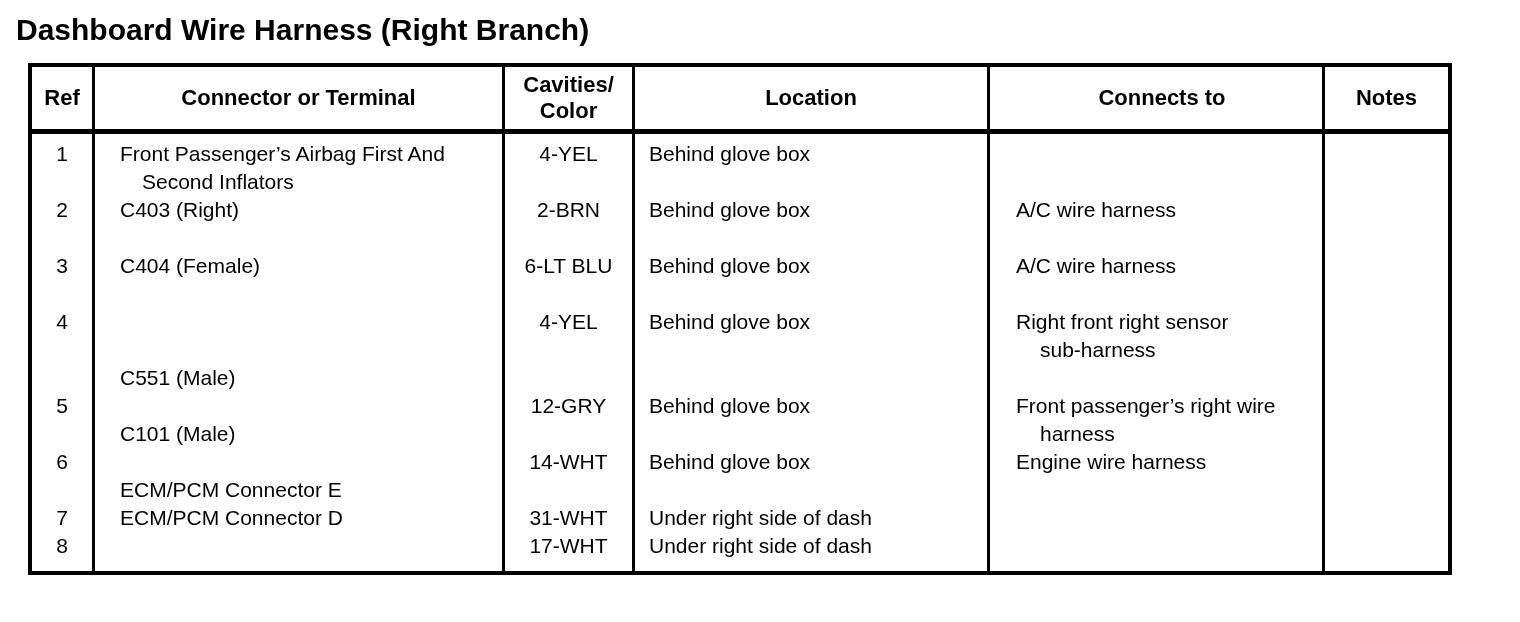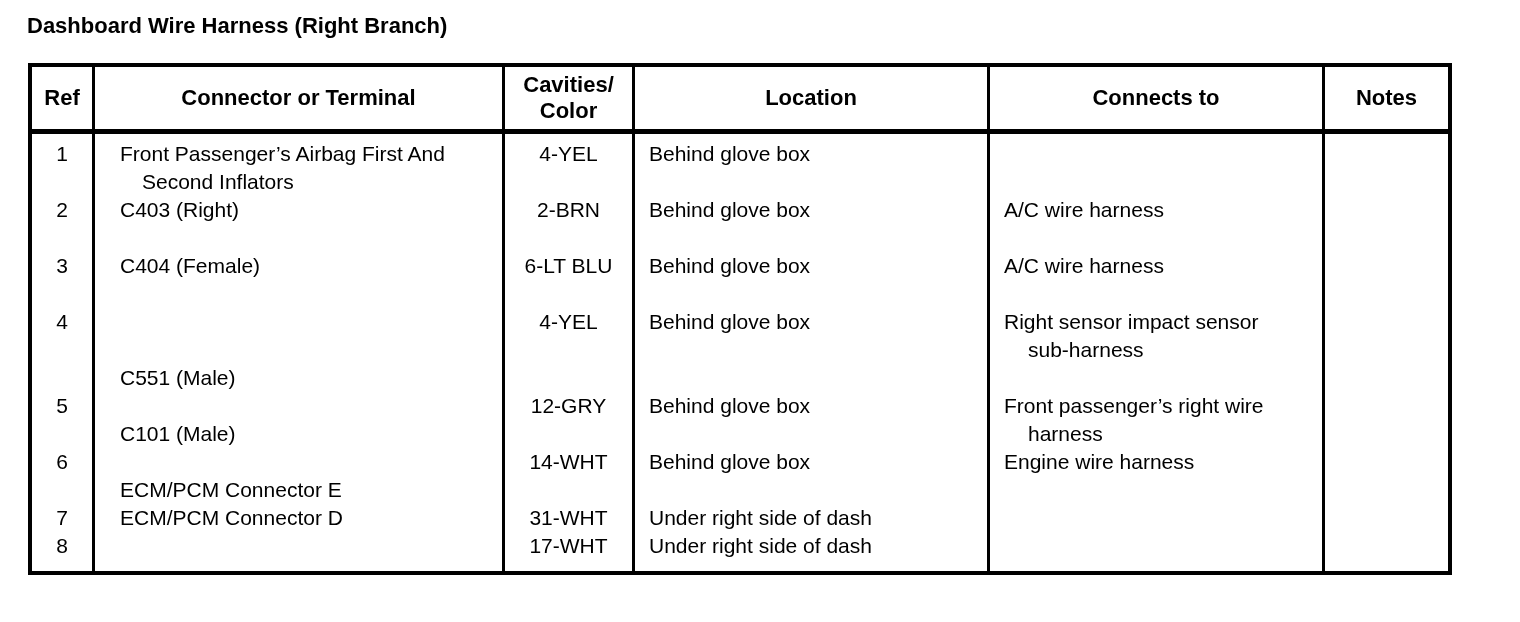--- a/index.html
+++ b/index.html
@@ -7,22 +7,22 @@
     width: 1520px; height: 622px;
     background: #ffffff;
     font-family: "Liberation Sans", sans-serif;
     color: #000000;
     overflow: hidden;
   }
   .page { position: relative; width: 1520px; height: 622px; background: #fff; }
 
   .doc-title {
     position: absolute;
-    left: 27px; top: 13px;
-    font-size: 22px;
+    left: 16px; top: 13px;
+    font-size: 30px;
     font-weight: bold;
     letter-spacing: 0px;
     white-space: nowrap;
     text-align: center;
   }
 
   .wire-table {
     position: absolute;
     left: 28px; top: 63px;
     width: 1424px; height: 512px;
@@ -61,21 +61,21 @@
     padding-top: 6px;
     overflow: hidden;
   }
   .hcell:last-child, .bcol:last-child { border-right: none; text-align: center; }
 
   
   .c-ref      { width: 63px;  flex: none; }
   .c-conn     { width: 410px; flex: none; }
   .c-cav      { width: 130px; flex: none; }
   .c-loc      { width: 355px; flex: none; }
-  .c-connects { width: 335px; flex: none; }
+  .c-connects { width: 335px; flex: none; padding-left: 12px; }
   .c-notes    { width: 123px; flex: none; }
 
   .line {
     height: 28px;
     line-height: 28px;
     font-size: 21px;
     white-space: nowrap;
   }
   .bcol.c-ref .line, .bcol.c-cav .line { text-align: center; }
   .bcol.c-conn .line     { padding-left: 25px; }
@@ -171,21 +171,21 @@
           <div class="line">Under right side of dash</div>
           <div class="line">Under right side of dash</div>
         </div>
       <div class="bcol c-connects">
           <div class="line"></div>
           <div class="line"></div>
           <div class="line">A/C wire harness</div>
           <div class="line"></div>
           <div class="line">A/C wire harness</div>
           <div class="line"></div>
-          <div class="line">Right sensor impact sensor</div>
+          <div class="line">Right front right sensor</div>
           <div class="line cont">sub-harness</div>
           <div class="line"></div>
           <div class="line">Front passenger’s right wire</div>
           <div class="line cont">harness</div>
           <div class="line">Engine wire harness</div>
           <div class="line"></div>
           <div class="line"></div>
           <div class="line"></div>
         </div>
       <div class="bcol c-notes">

